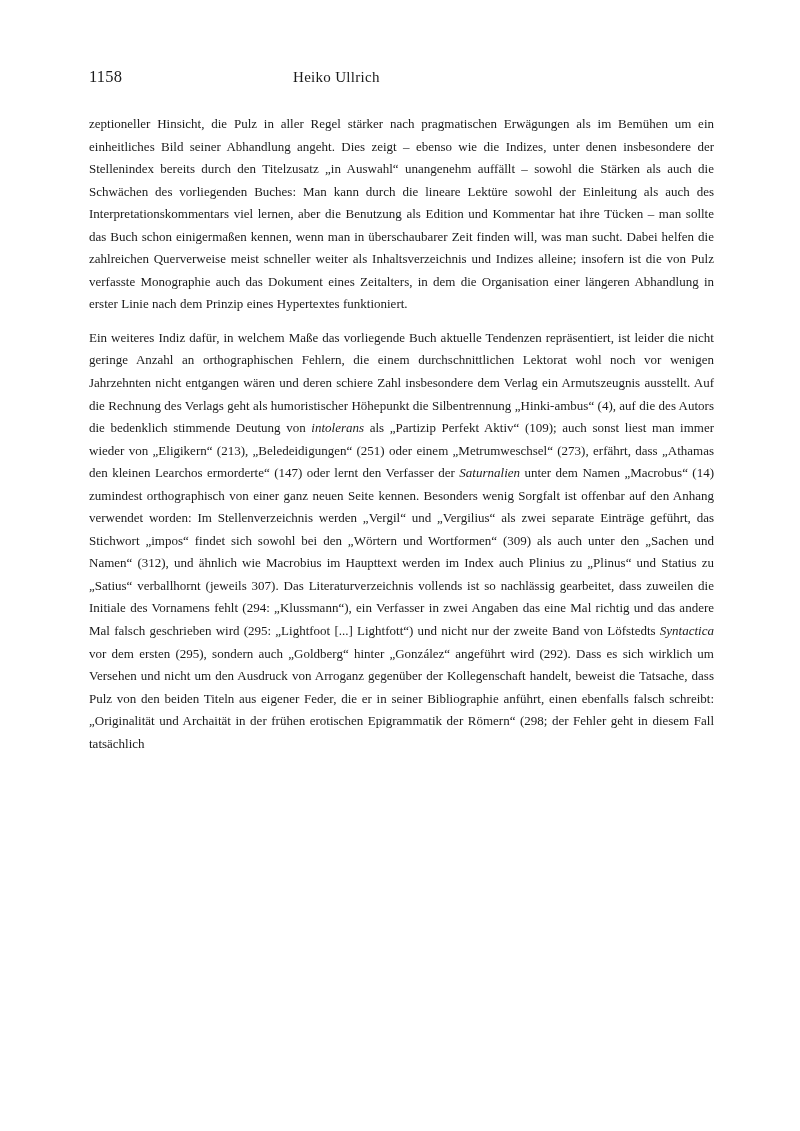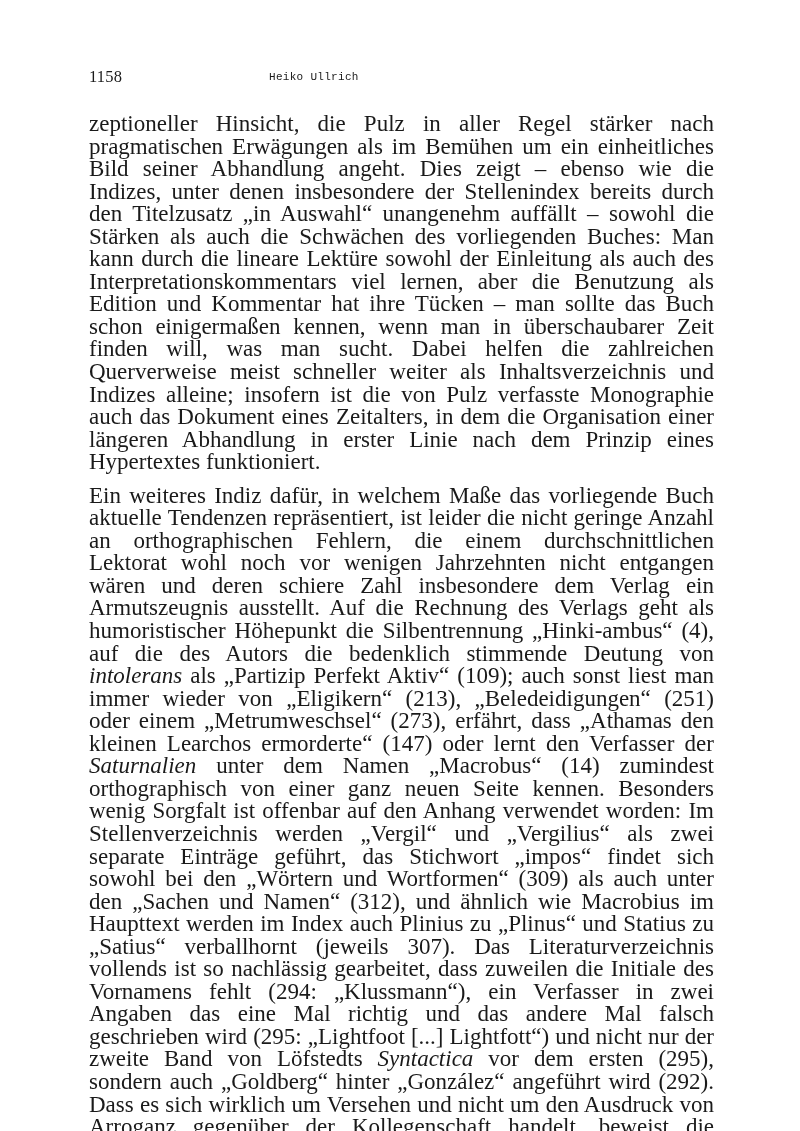--- a/index.html
+++ b/index.html
@@ -23,51 +23,51 @@
 
   
   .running-head {
     position: absolute;
     top: 66px;
     left: 89px;
     width: 624px;
     height: 22px;
     display: flex;
     align-items: flex-end;
+    gap: 24px;
   }
 
   .folio {
     font-size: 16.5px;
     line-height: 22px;
     letter-spacing: 0.2px;
     color: #1a1a1a;
     width: 180px;
     flex: 0 0 auto;
   }
 
   .head-title {
-    font-size: 11px;
+    font-size: 15px;
     line-height: 22px;
     letter-spacing: 0.3px;
     color: #1a1a1a;
     flex: 0 0 auto;
-    font-family: Liberation Mono, monospace;
   }
 
   
   .text-block {
     position: absolute;
     top: 113px;
     left: 89px;
     width: 625px;
   }
 
   p.para {
     margin: 0;
-    font-size: 23px;
+    font-size: 13px;
     line-height: 22.55px;
     text-align: justify;
     text-justify: inter-word;
     hyphens: manual;
     -webkit-hyphens: manual;
     word-spacing: 0.01em;
     color: #1a1a1a;
   }
 
   p.para + p.para {

